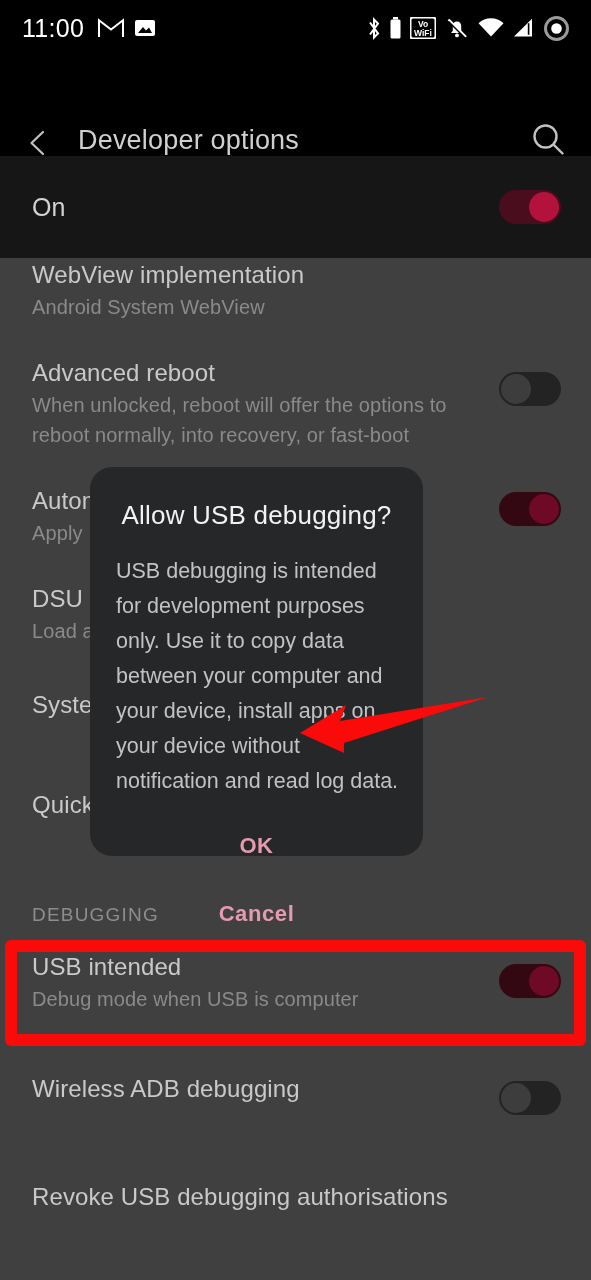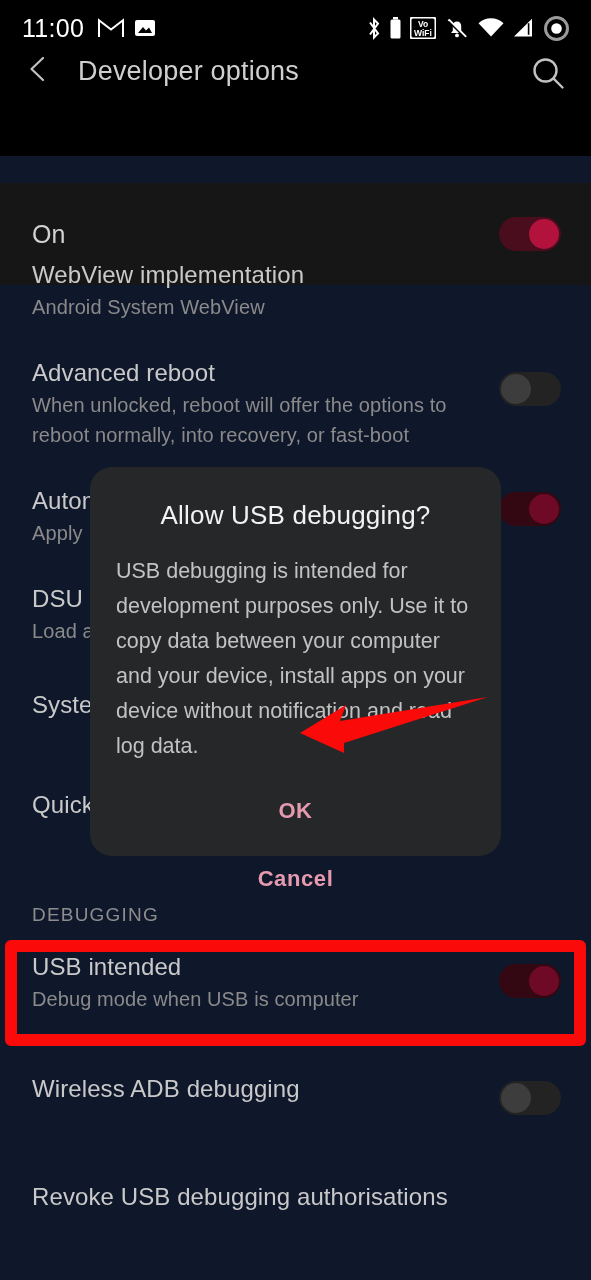--- a/index.html
+++ b/index.html
@@ -5,21 +5,21 @@
   * { box-sizing: border-box; margin: 0; padding: 0; }
   html, body {
     width: 591px; height: 1280px;
     background: #000;
     font-family: "Liberation Sans", sans-serif;
     overflow: hidden;
   }
   #screen {
     position: relative;
     width: 591px; height: 1280px;
-    background: #0f172a;
+    background: #404040;
     overflow: hidden;
     padding-left: 44px;
   }
 
   
   #status-bar {
     position: absolute; top: 0; left: 0;
     width: 591px; height: 56px;
     display: flex; align-items: center;
     padding: 0 22px;
@@ -30,39 +30,38 @@
     letter-spacing: 0.3px;
   }
   .sb-left-icons { display: flex; align-items: center; gap: 10px; margin-left: 14px; }
   .sb-right-icons { display: flex; align-items: center; gap: 9px; margin-left: auto; }
   .sb-ico { display: block; }
 
   
   #app-bar {
     position: absolute; top: 56px; left: 0;
     width: 591px; height: 100px;
-    display: flex; align-items: flex-start;
+    display: flex; align-items: flex-end;
     padding: 0 26px;
     background: #000;
   }
   #back-chevron { width: 26px; height: 26px; flex: none; }
   #page-title {
     color: #cfcfcf; font-size: 27px; font-weight: 400;
     margin-left: 26px; letter-spacing: 0.2px;
   }
   #search-btn { margin-left: auto; width: 34px; height: 34px; }
 
   
   #master-row {
     position: absolute; top: 156px; left: 0;
     width: 591px; height: 102px;
     background: #161616;
     display: flex; align-items: center;
     padding: 0 32px;
-    margin-top: 27px;
   }
   #master-label { color: #d2d2d2; font-size: 25px; }
 
   
   #list { position: absolute; top: 258px; left: 0; width: 591px; }
   .row {
     position: relative;
     padding: 0 32px;
     width: 591px;
   }
@@ -91,21 +90,21 @@
   .toggle.on { background: #4a0d1d; }
   .toggle.on .knob { right: 2px; background: #b2123c; }
   .toggle.on.dim { background: #340812; }
   .toggle.on.dim .knob { background: #6e0a25; }
   .toggle.off { background: #232323; }
   .toggle.off .knob { left: 2px; background: #3d3d3d; }
 
   
   #dialog {
     position: absolute;
-    left: 90px; top: 467px; width: 411px; height: 389px;
+    left: 90px; top: 467px; width: 333px; height: 389px;
     background: #262729;
     border-radius: 22px;
     padding: 0 24px;
     z-index: 30;
   }
   #dialog-title {
     color: #f2f2f2; font-size: 26px; font-weight: 400;
     text-align: center; margin-top: 33px; letter-spacing: 0.2px;
   }
   #dialog-body {

